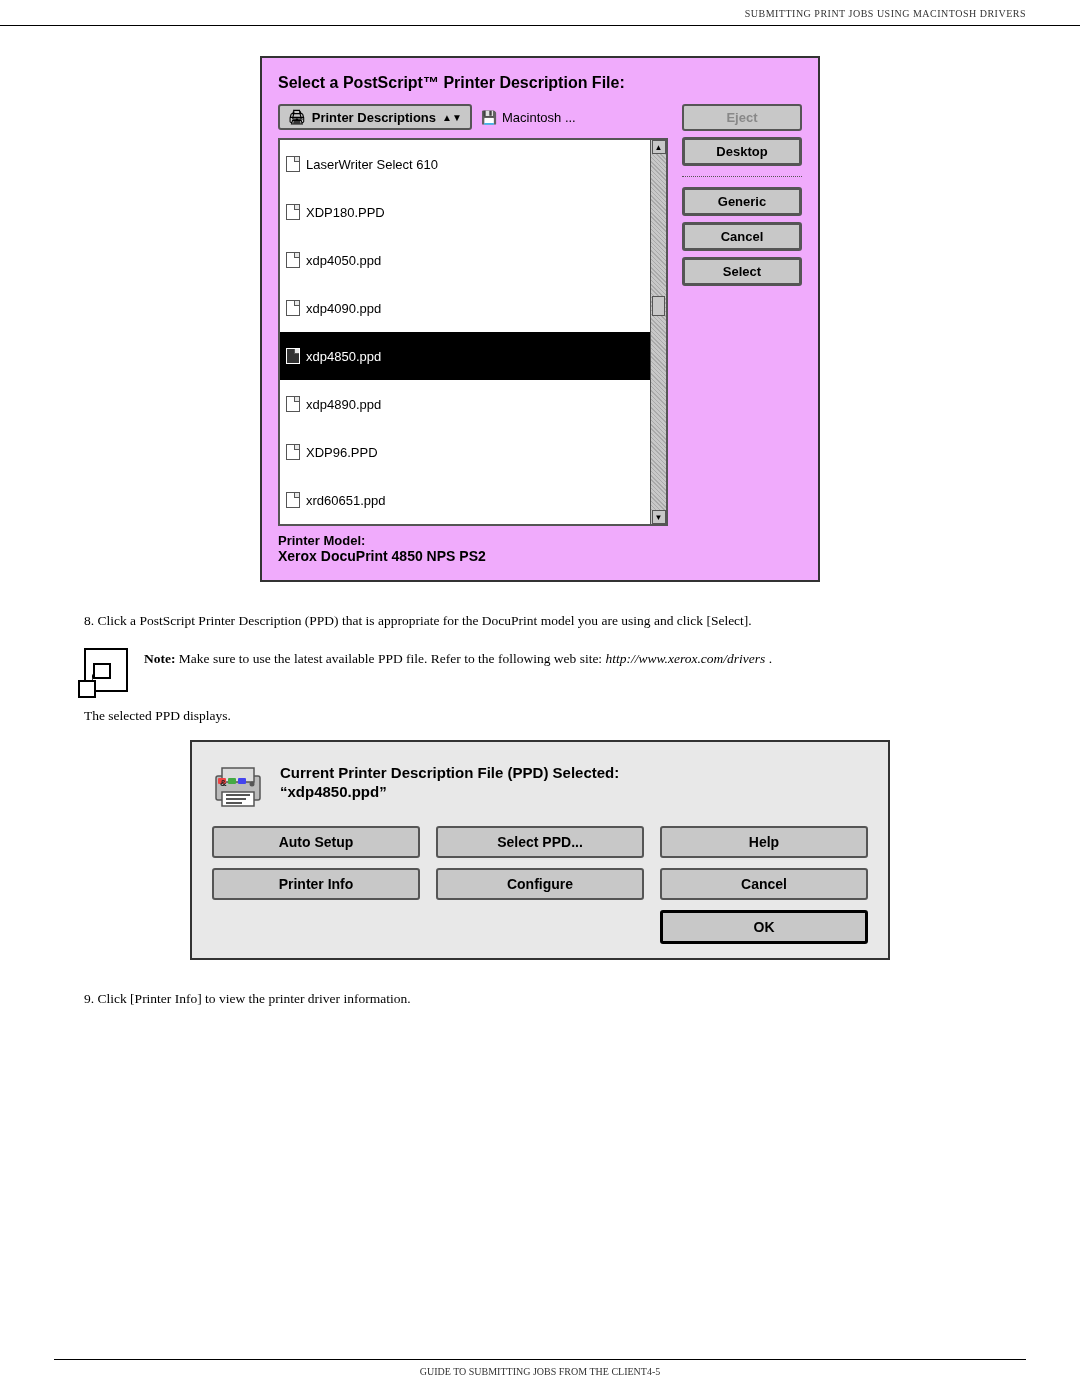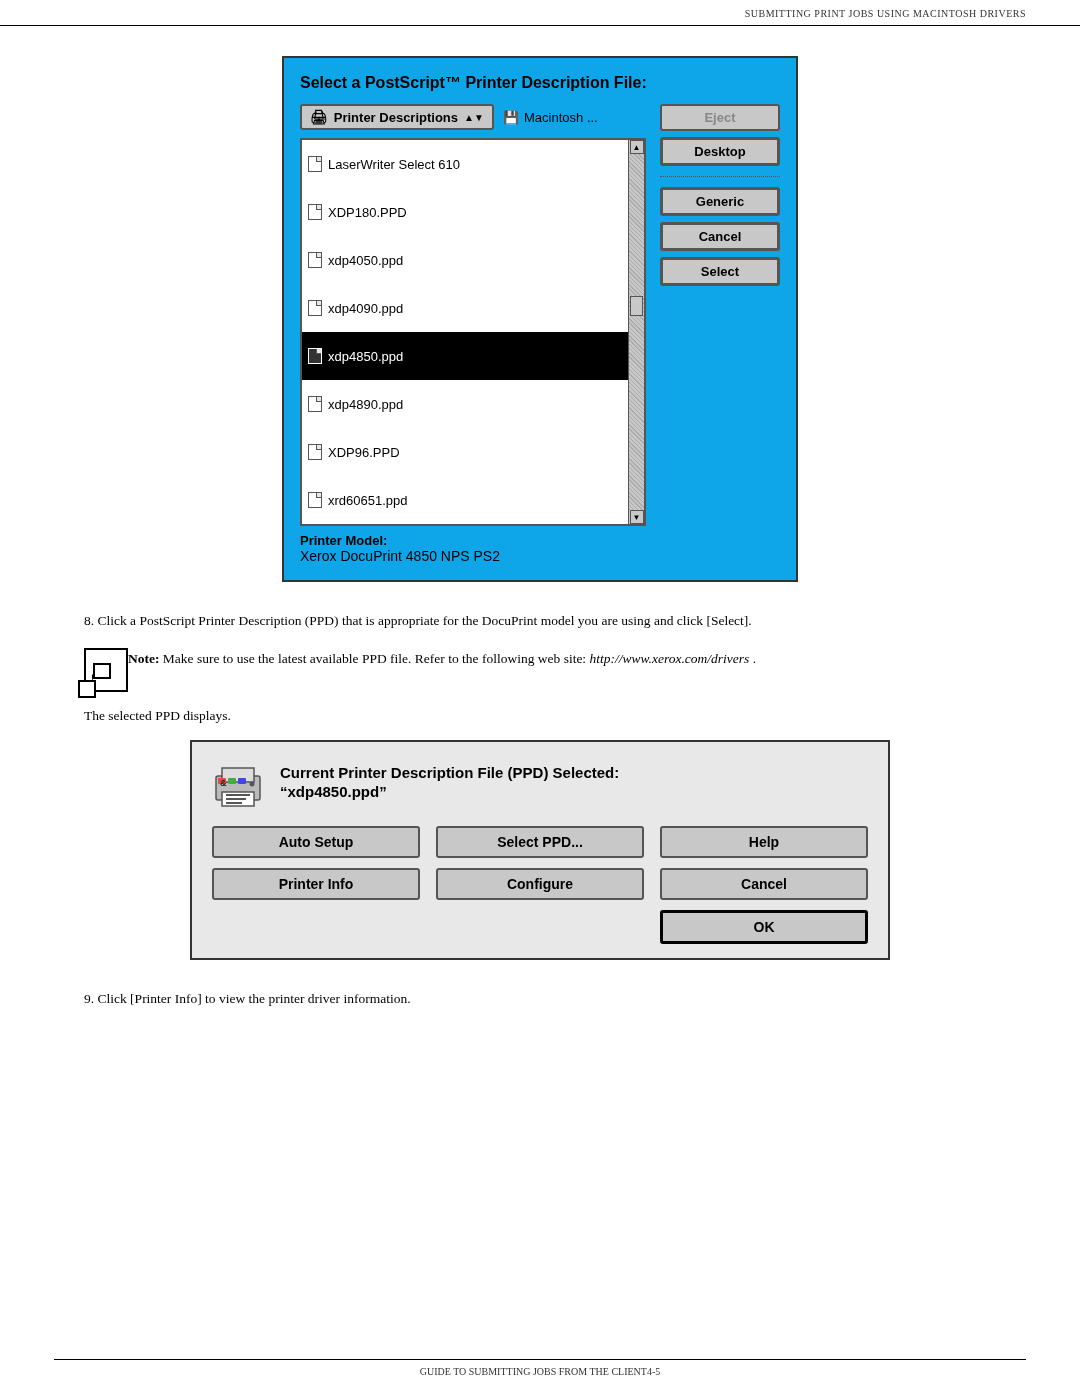--- a/index.html
+++ b/index.html
@@ -24,24 +24,24 @@
     }
 
     
     .main-content {
       padding: 30px 54px 30px 54px;
     }
 
     
     .dialog-box {
       border: 2px solid #333;
-      background: #0ea5e9;
+      background: #f0abfc;
       padding: 16px;
       margin: 0 auto 28px auto;
-      width: 516px;
+      width: 560px;
     }
 
     .dialog-title {
       font-size: 16px;
       font-weight: bold;
       margin-bottom: 12px;
       font-family: Arial, sans-serif;
     }
 
     .dialog-row {
@@ -231,36 +231,37 @@
       margin-top: 7px;
       font-family: Arial, sans-serif;
     }
 
     .printer-model-label {
       font-weight: bold;
       font-size: 13px;
     }
 
     .printer-model-value {
-      font-weight: normal;
+      font-weight: bold;
       font-size: 14px;
     }
 
     
     .instruction-text {
       font-size: 13.5px;
       line-height: 1.6;
       margin: 16px 0;
       padding-left: 30px;
     }
 
     
     .note-section {
       display: flex;
       align-items: flex-start;
+      gap: 16px;
       margin: 16px 0;
       padding-left: 30px;
     }
 
     .note-icon {
       width: 44px;
       height: 44px;
       border: 2px solid #000;
       flex-shrink: 0;
       display: flex;

